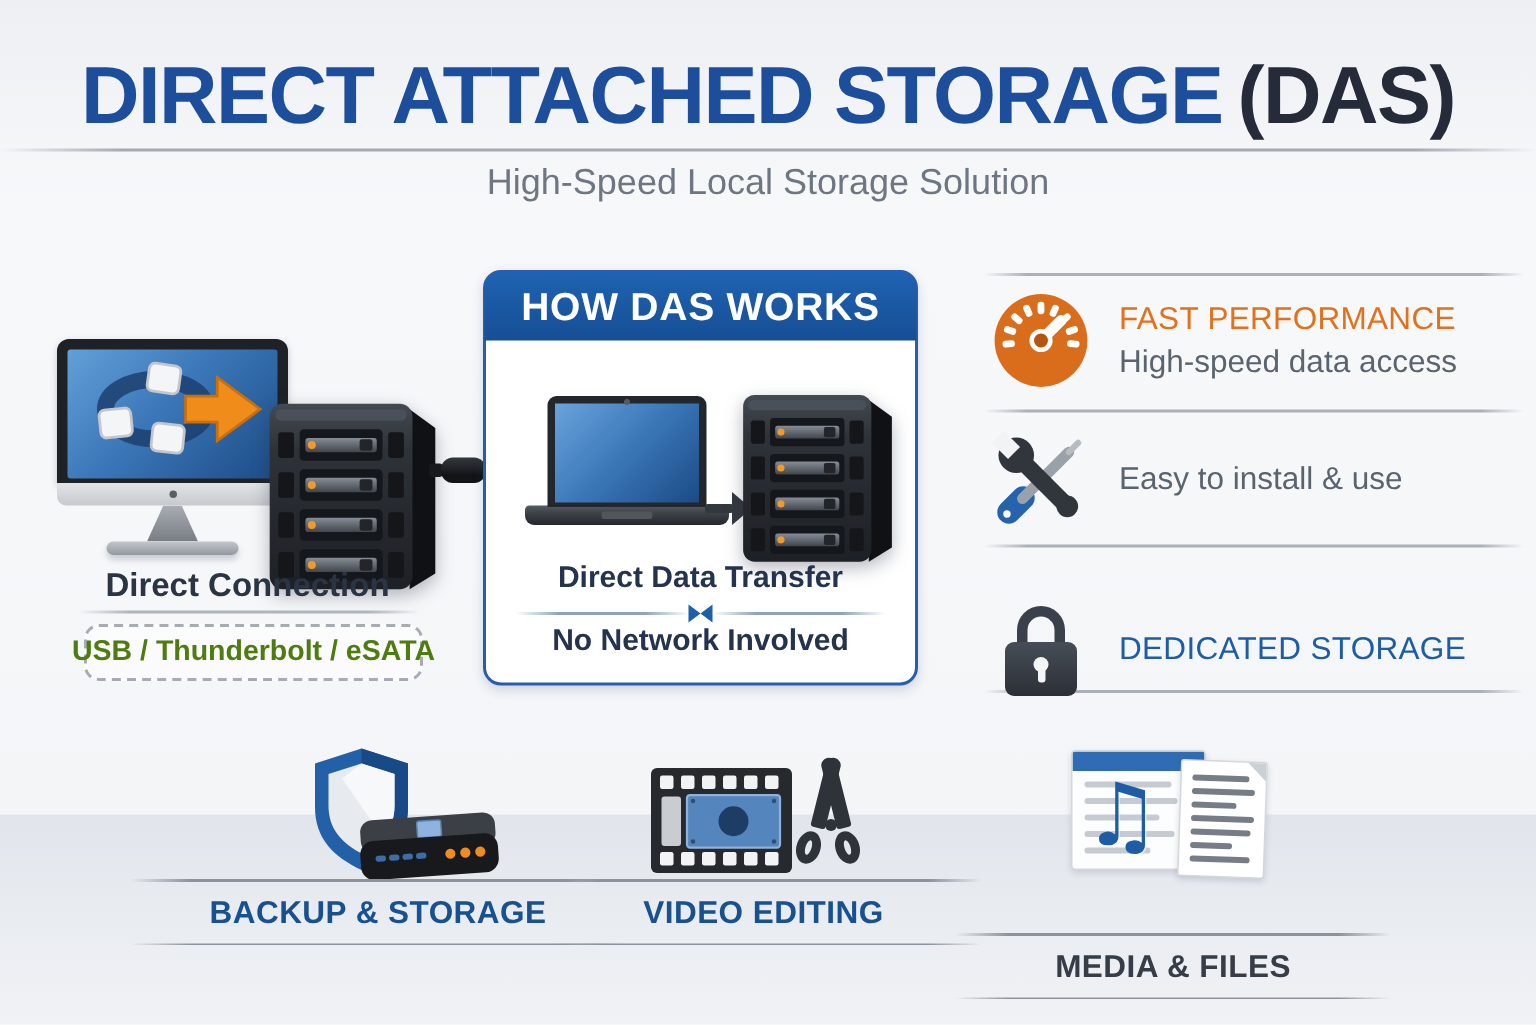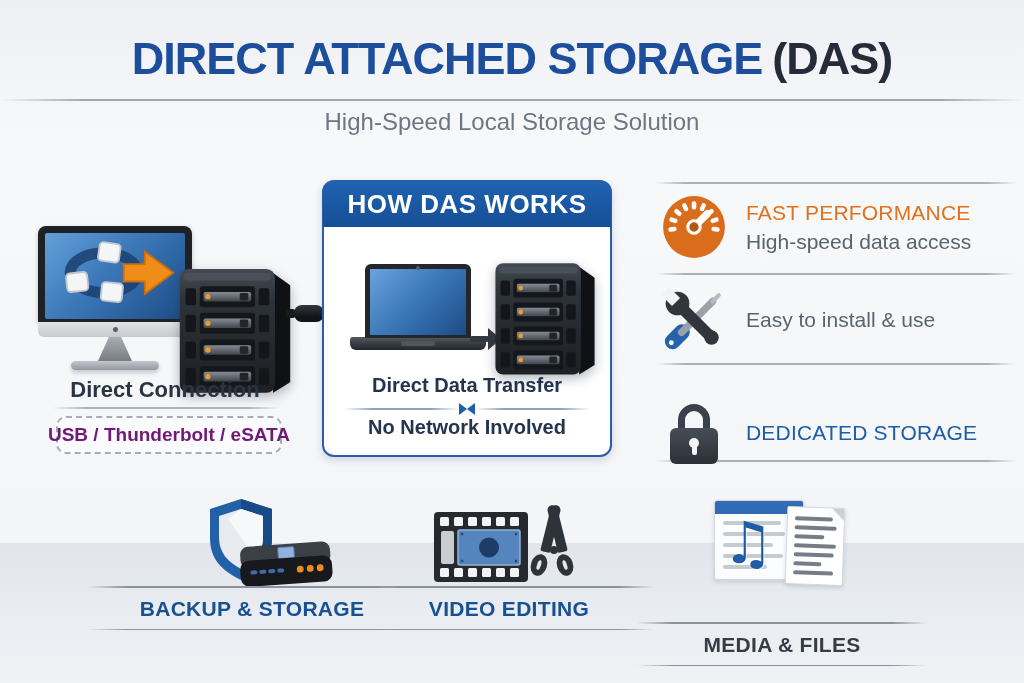--- a/index.html
+++ b/index.html
@@ -6,21 +6,21 @@
   html,body { width:1024px; height:683px; }
   body {
     position:relative; overflow:hidden;
     font-family:"Liberation Sans", sans-serif;
     background:linear-gradient(180deg,#edeff2 0%,#f7f8fa 20%,#f6f7f9 55%,#f1f3f6 100%);
   }
   .abs { position:absolute; }
 
   
   .title { top:33px; left:0; width:100%; text-align:center;
-    font-size:45px; font-weight:800; letter-spacing:-1px; white-space:nowrap; }
+    font-size:54px; font-weight:800; letter-spacing:-1px; white-space:nowrap; }
   .title .t-main { color:#1d4e9b; }
   .title .t-suffix { color:#252b38; margin-left:10px; }
   .title-rule { top:99px; left:0; width:100%; height:2px;
     background:linear-gradient(90deg,rgba(170,175,182,0),rgba(155,160,168,.9) 8%,rgba(155,160,168,.9) 92%,rgba(170,175,182,0)); }
   .subtitle { top:108px; left:0; width:100%; text-align:center;
     font-size:24px; color:#6e7681; }
 
   
   .monitor { left:38px; top:226px; width:154px; }
   .mon-screen { width:154px; height:96px; background:#1e2227; border-radius:8px 8px 0 0;
@@ -50,21 +50,21 @@
   .arrow .head { position:absolute; right:0; top:0; width:0; height:0;
     border-top:11px solid transparent; border-bottom:11px solid transparent; border-left:13px solid #33383f; }
 
   .dc-caption { left:40px; top:377px; width:250px; text-align:center;
     font-size:22px; font-weight:bold; color:#2b3442; }
   .dc-rule { left:52px; top:407px; width:228px; height:1.5px;
     background:linear-gradient(90deg,rgba(160,166,175,0),#aeb4bc 15%,#aeb4bc 85%,rgba(160,166,175,0)); }
   .iface-box { left:56px; top:416px; width:226px; height:38px;
     border:2px dashed #a6abb4; border-radius:10px; background:rgba(252,253,254,.8);
     display:flex; align-items:center; justify-content:center;
-    font-size:19px; font-weight:bold; color:#701a75; white-space:nowrap; }
+    font-size:19px; font-weight:bold; color:#4d7c0f; white-space:nowrap; }
 
   
   .how-box { left:322px; top:180px; width:290px; height:277px; background:#ffffff;
     border:2px solid #2b5ca9; border-radius:12px; box-shadow:0 3px 8px rgba(30,60,110,.18); }
   .how-header { position:absolute; left:-1px; top:-1px; right:-1px; height:46px;
     background:linear-gradient(180deg,#1f63b2,#164e95); border-radius:10px 10px 0 0;
     display:flex; align-items:center; justify-content:center;
     color:#ffffff; font-size:26px; font-weight:800; letter-spacing:.5px; }
   .how-transfer { position:absolute; left:0; top:192px; width:100%; text-align:center;
     font-size:20px; font-weight:bold; color:#24344f; }

